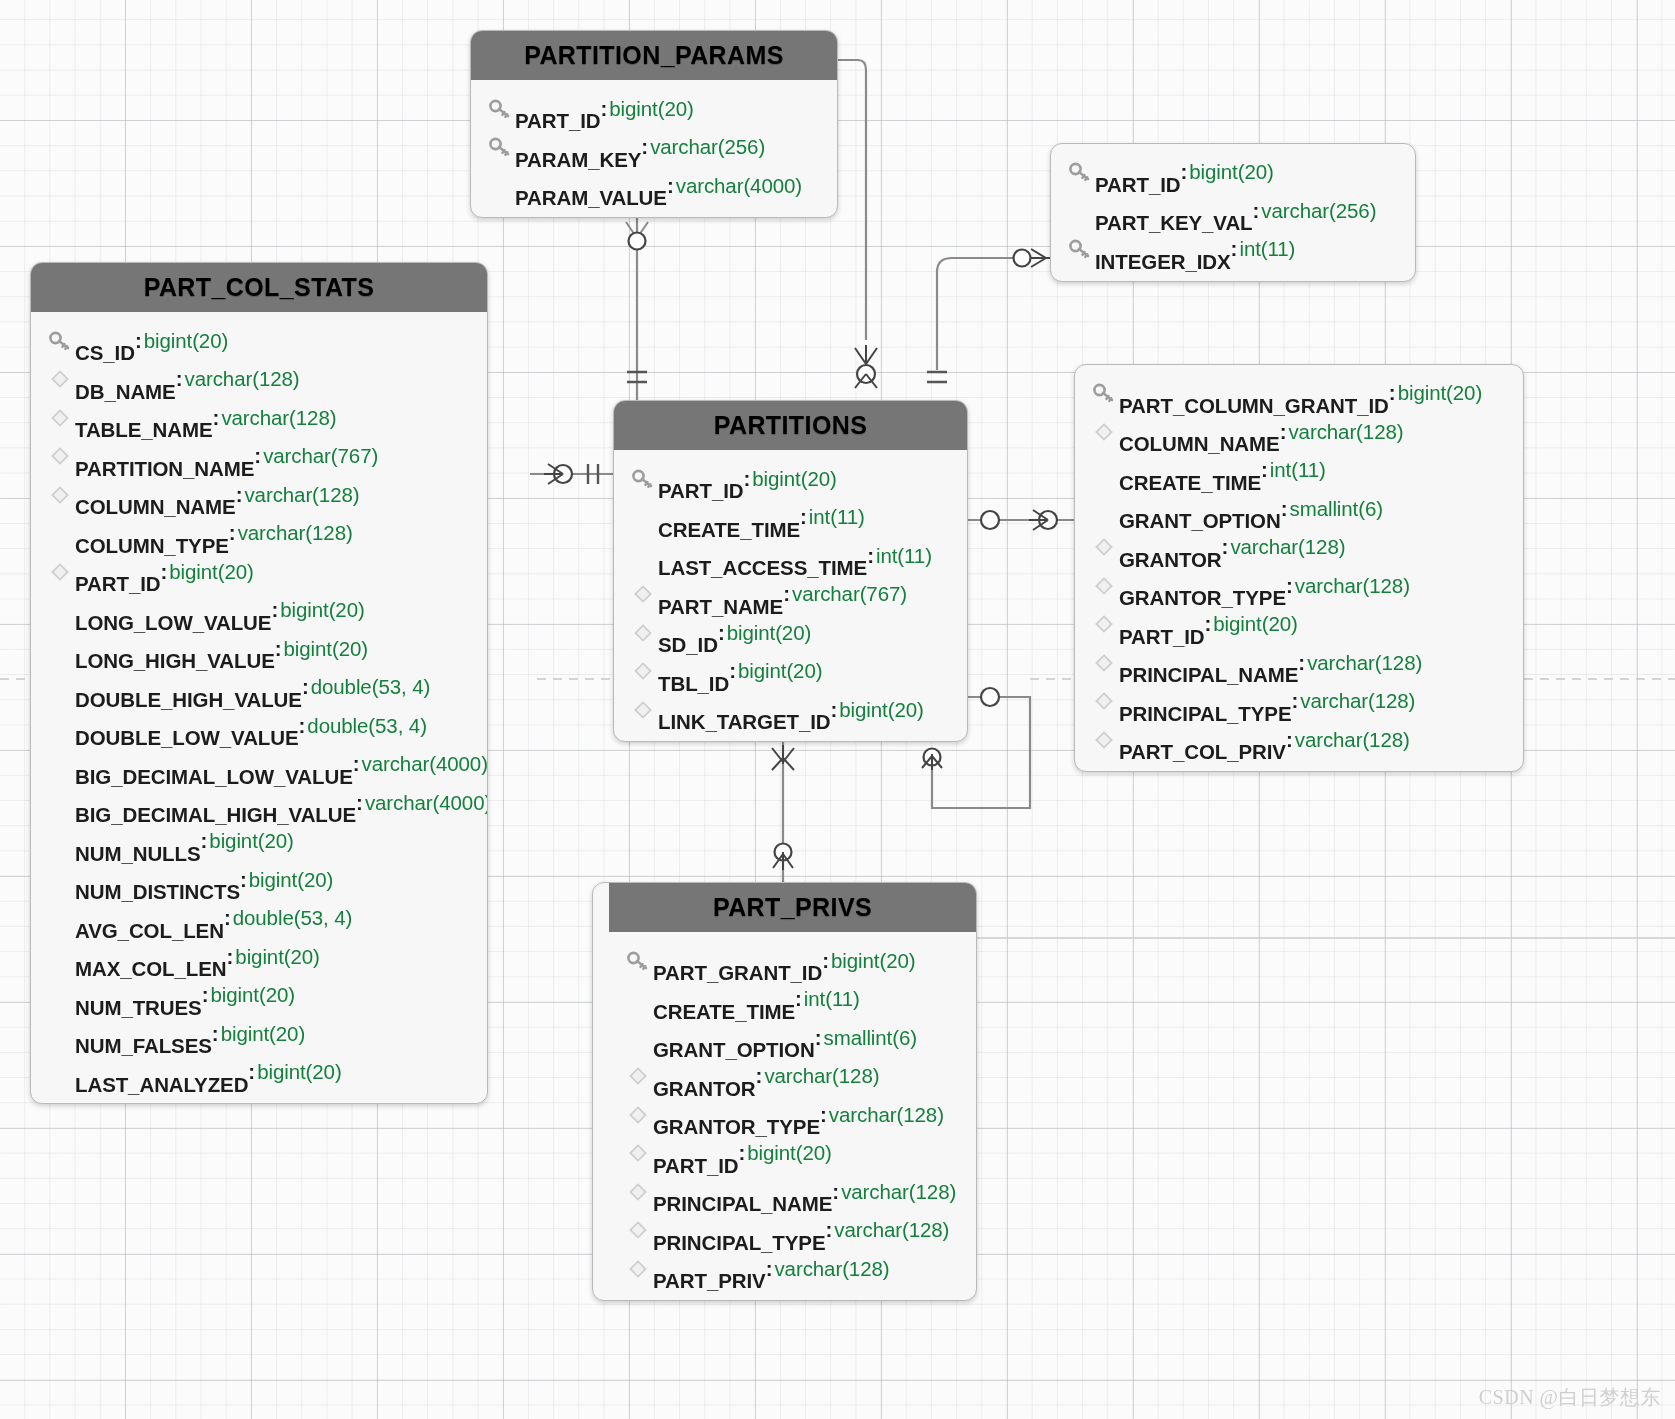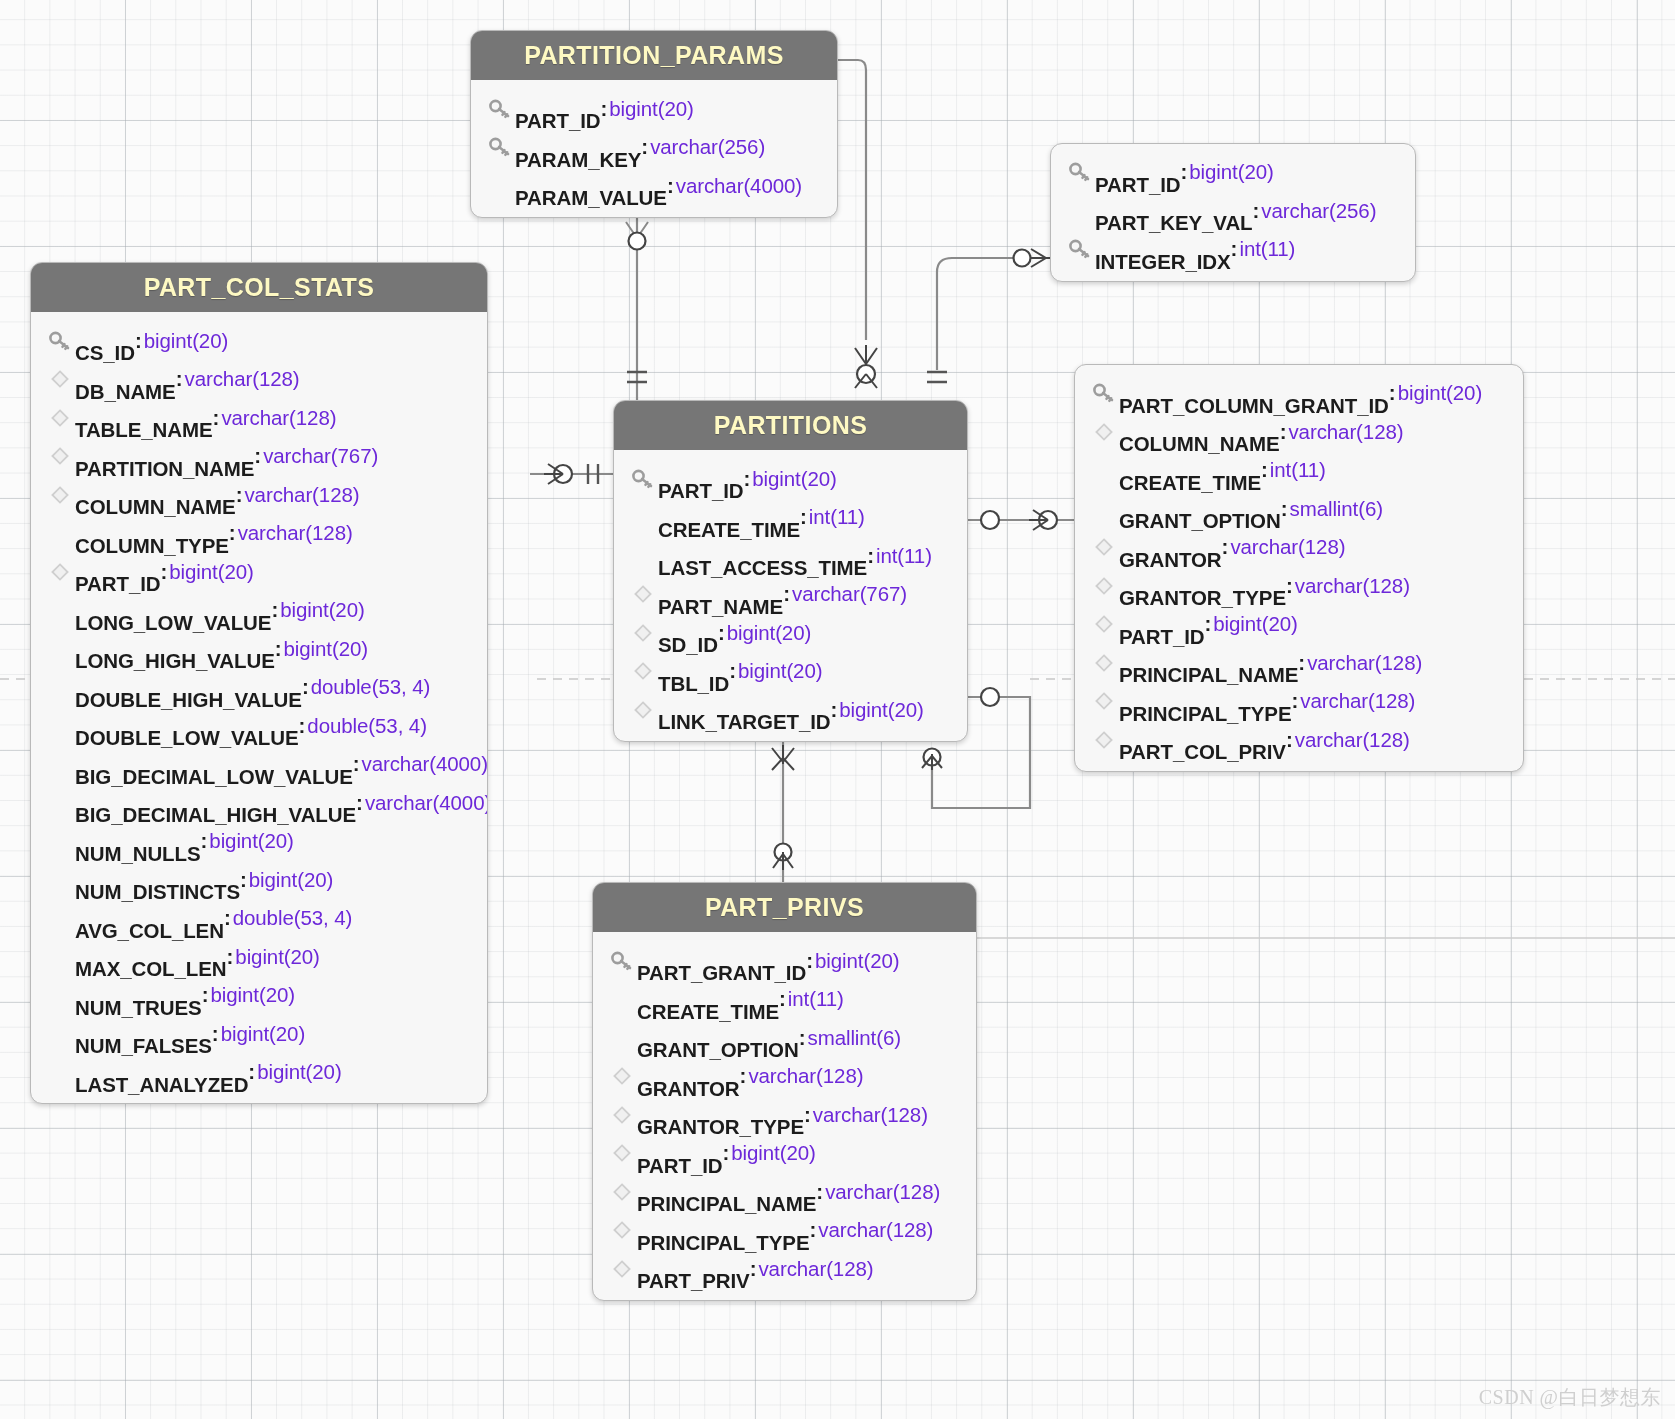--- a/index.html
+++ b/index.html
@@ -34,21 +34,21 @@
     position: absolute;
     border-radius: 12px;
     background: #f7f7f7;
     border: 1px solid #b9b9b9;
     box-shadow: 0 2px 5px rgba(0,0,0,0.18);
     overflow: hidden;
     box-sizing: border-box;
   }
   .table-header {
     background: #767676;
-    color: #fef9c3;
+    color: #000000;
     font-size: 25px;
     font-weight: bold;
     letter-spacing: 0.4px;
     text-align: center;
     padding: 11px 12px 12px 12px;
     line-height: 1.05;
     text-shadow: 0 1px 1px rgba(0,0,0,0.25);
   }
   .table-body {
     padding: 9px 0 12px 0;
@@ -73,21 +73,21 @@
   .fname {
     font-size: 20.5px;
     font-weight: bold;
     color: #1c1c1c;
     letter-spacing: -0.1px;
     margin-top: 25px;
   }
   .ftype {
     font-size: 20.5px;
     font-weight: normal;
-    color: #6d28d9;
+    color: #15803d;
     margin-left: 2px;
     letter-spacing: -0.1px;
   }
   .colon { color: #1c1c1c; font-weight: bold; font-size: 20.5px; }
 
   .watermark {
     position: absolute;
     right: 14px;
     bottom: 8px;
     font-size: 20px;
@@ -524,21 +524,21 @@
               <svg width="20" height="20" viewBox="0 0 20 20">
                 <path d="M10 2.4 L17.6 10 L10 17.6 L2.4 10 Z" fill="#f0f0f0" stroke="#cfcfcf" stroke-width="1.8"></path>
               </svg>
             </span>
             <span class="fname">PART_COL_PRIV</span>
             <span class="colon">:</span>
             <span class="ftype">varchar(128)</span>
           </div>
         </div>
       </div>
-      <div class="table-box" style="left: 592px; top: 882px; width: 385px;">
+      <div class="table-box" style="left: 592px; top: 882px; width: 385px; padding-left: 16px;">
         <div class="table-header">PART_PRIVS</div>
         <div class="table-body">
           <div class="field-row">
             <span class="fi">
               <svg width="22" height="20" viewBox="0 0 22 20">
                 <circle cx="6.5" cy="7" r="5.1" fill="none" stroke="#9d9d9d" stroke-width="2.6"></circle>
                 <path d="M10 10 L19 17 M15.5 13.2 L13.5 15.8 M18.2 15.4 L16.4 17.8" stroke="#9d9d9d" stroke-width="2.6" fill="none" stroke-linecap="round"></path>
               </svg>
             </span>
             <span class="fname">PART_GRANT_ID</span>

